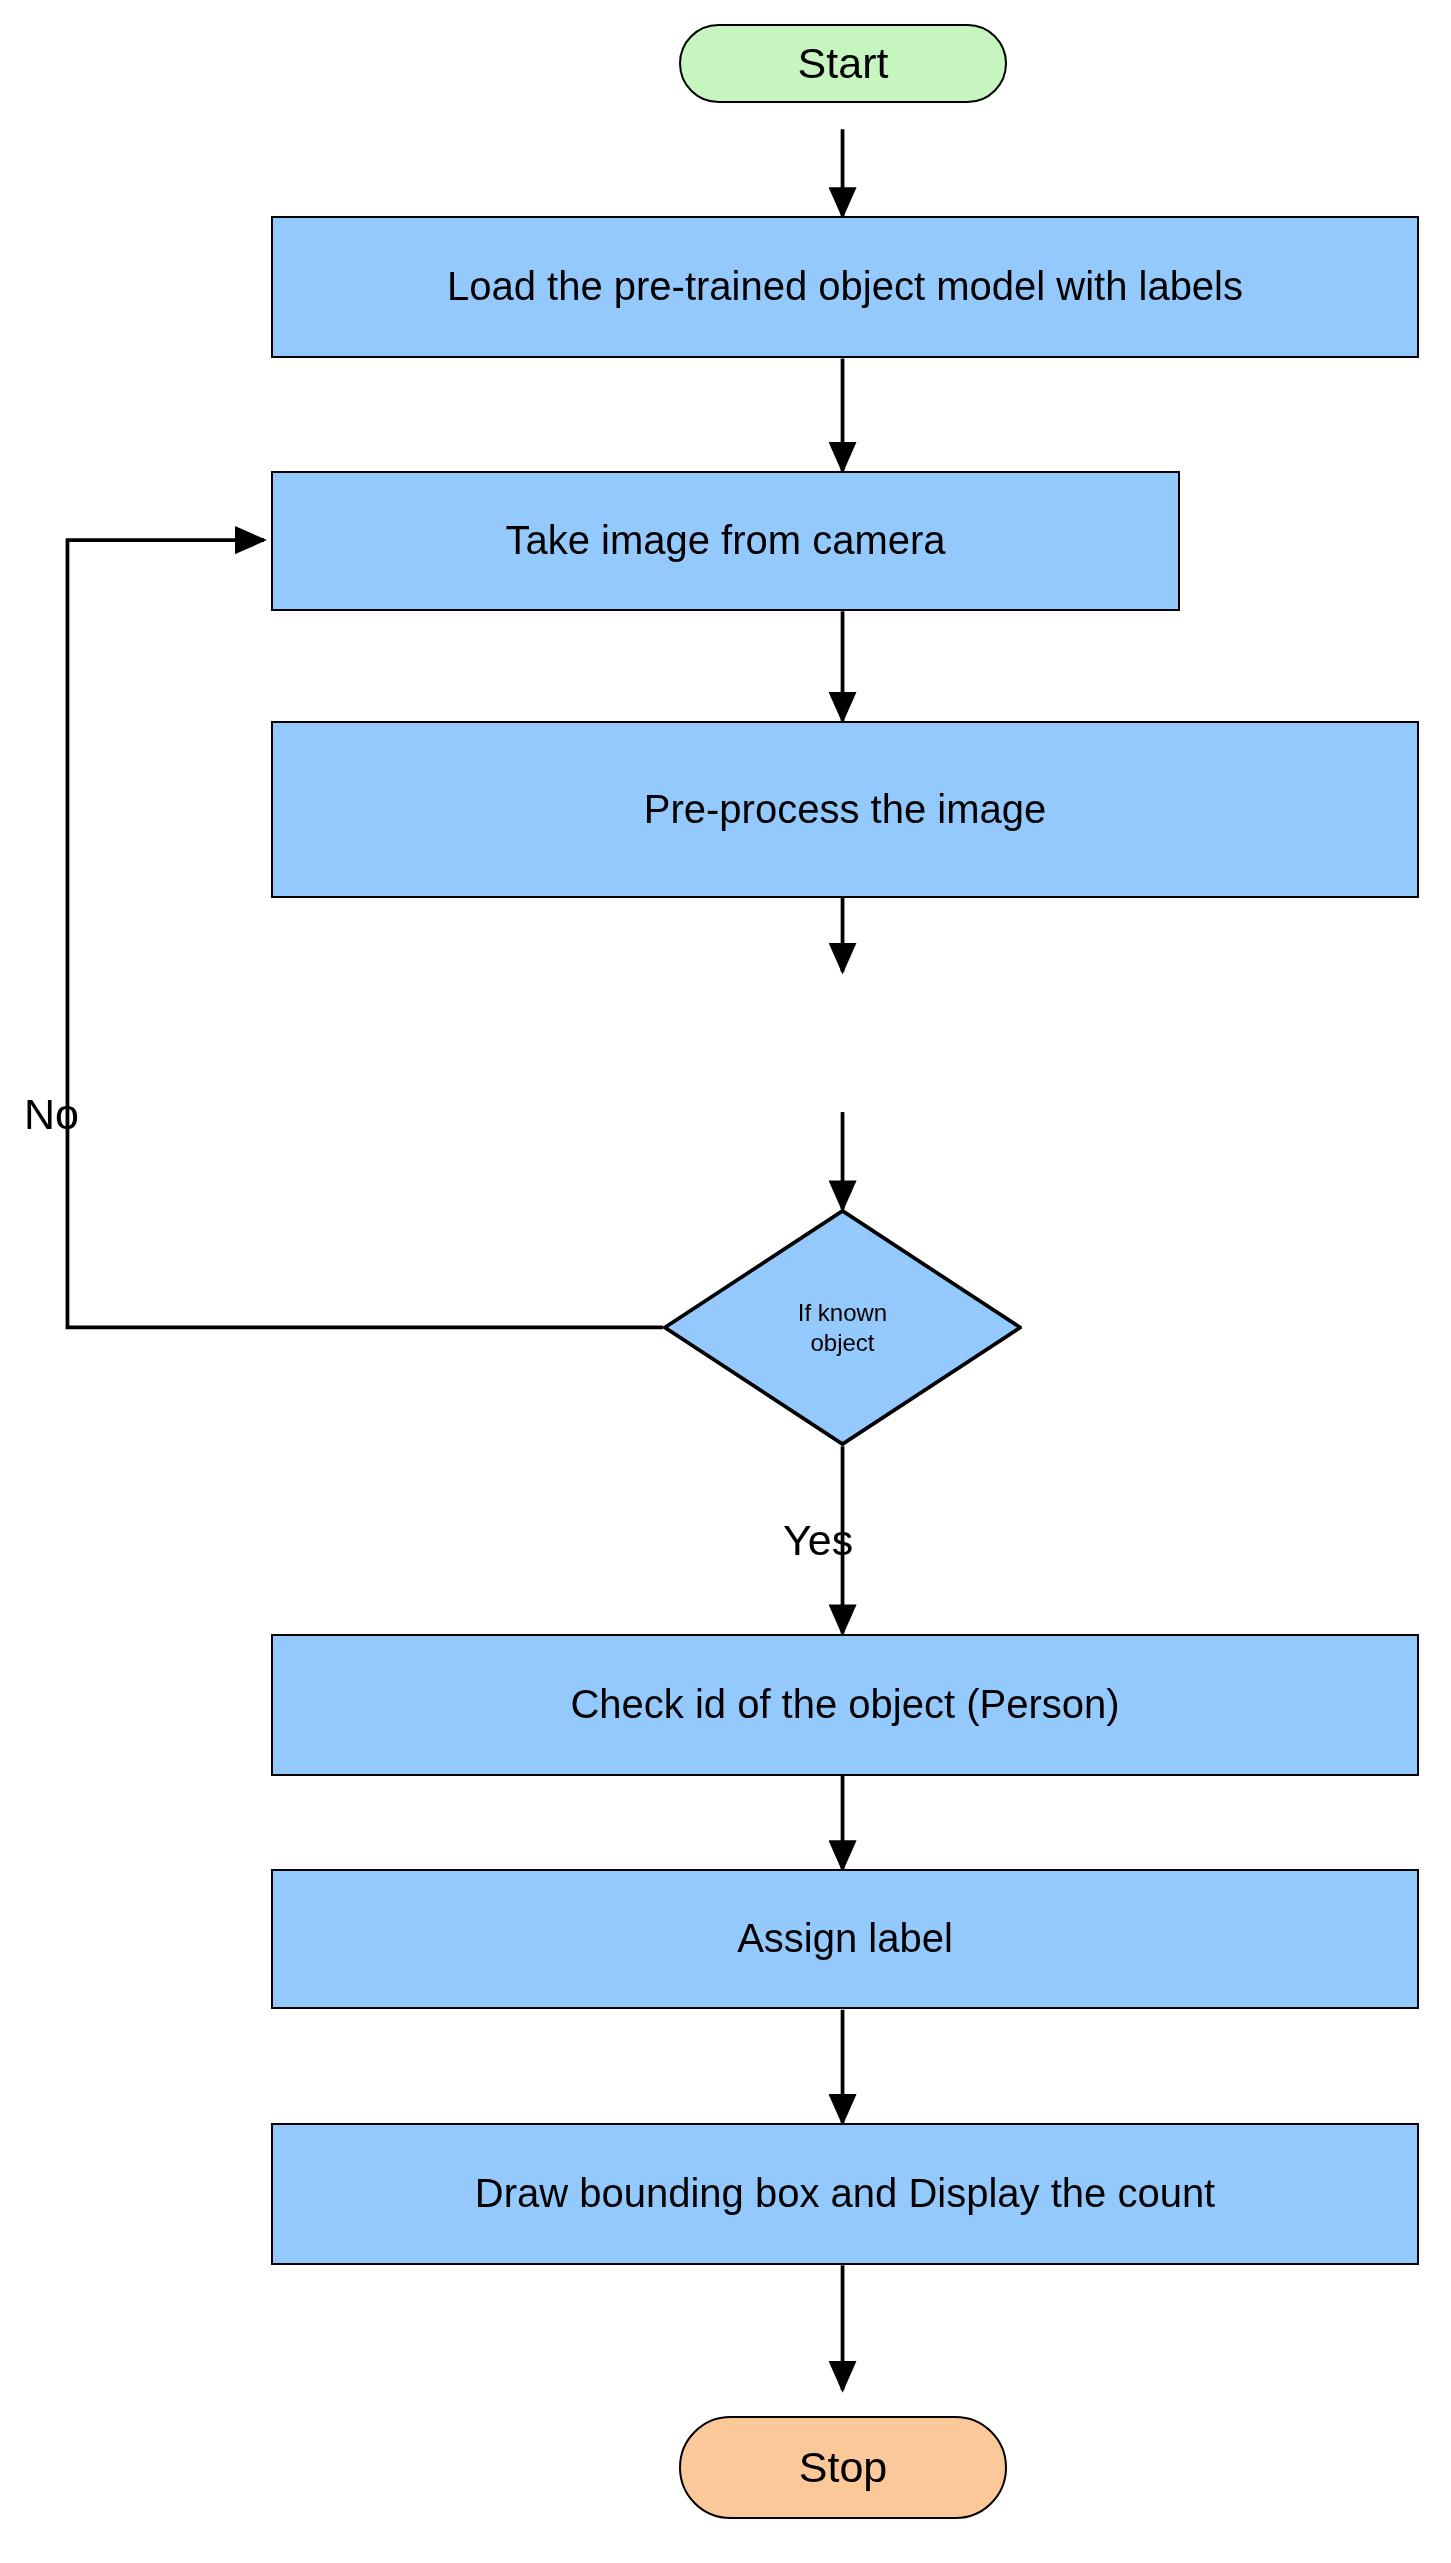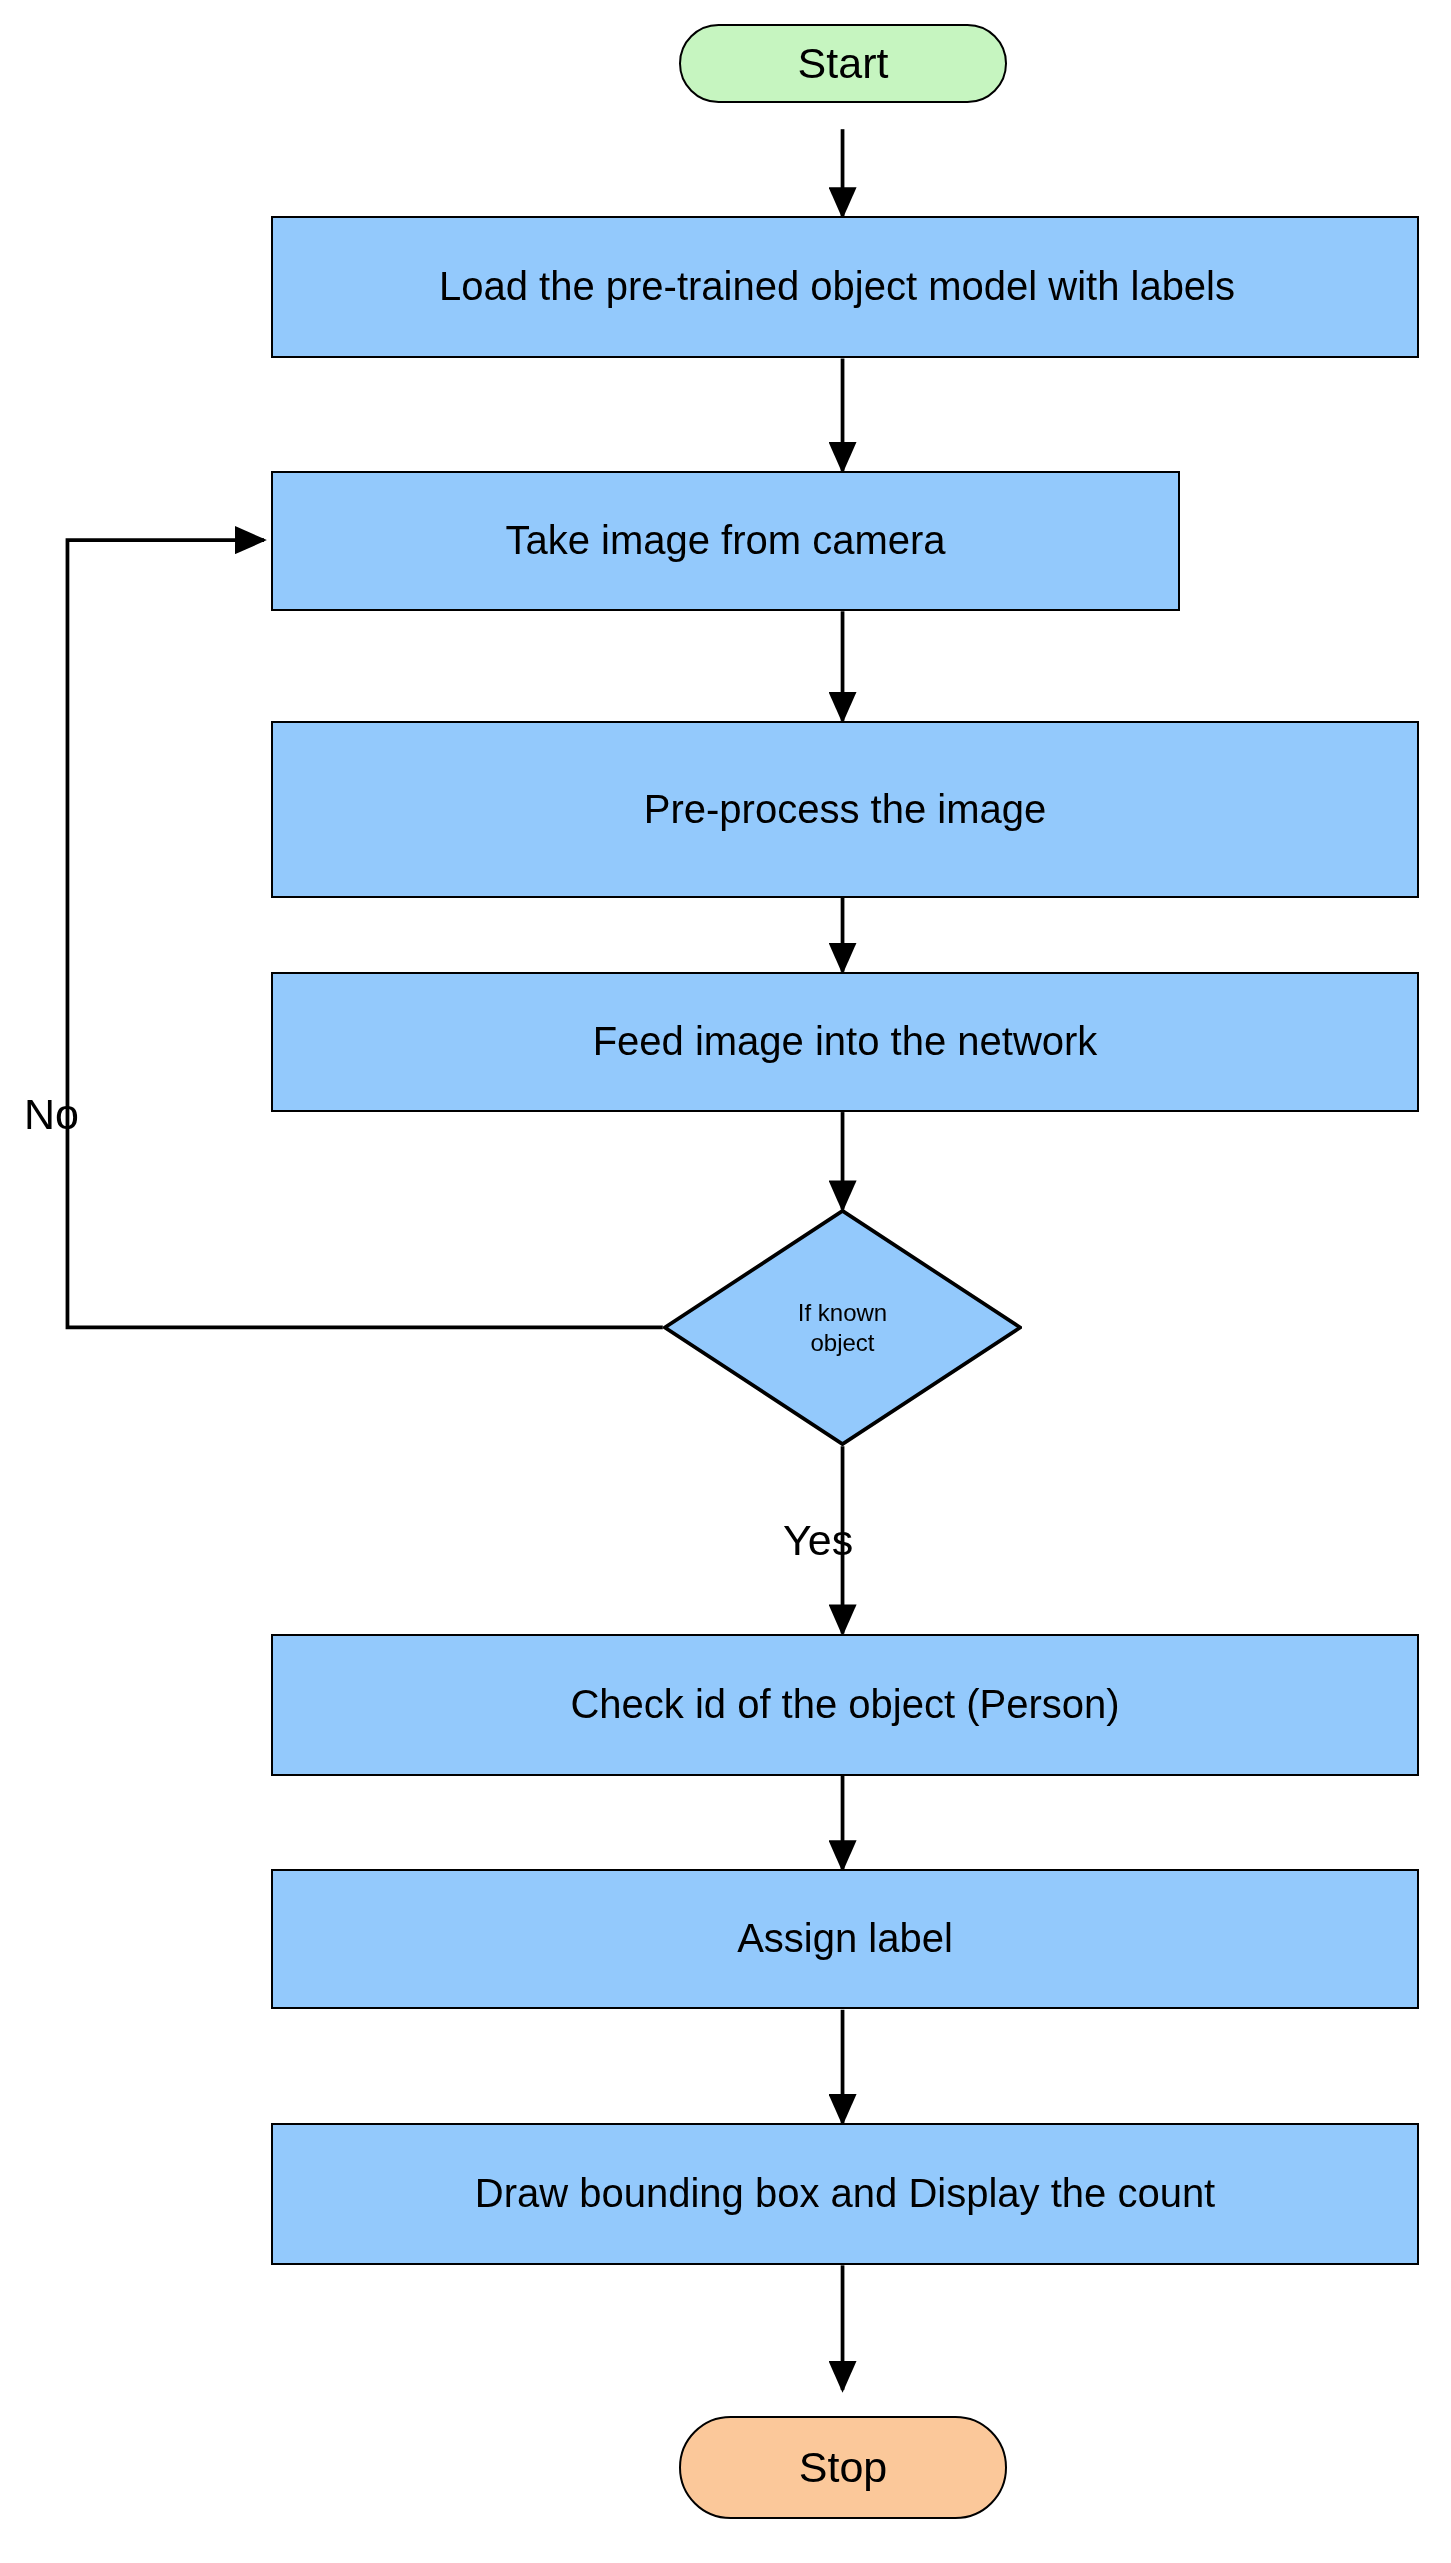--- a/index.html
+++ b/index.html
@@ -107,35 +107,32 @@
 
     <line x1="900" y1="2420" x2="900" y2="2553" stroke="#000000" stroke-width="4" marker-end="url(#arrowhead-big)"></line>
 
     <path d="M 708 1418 L 72 1418 L 72 577 L 282 577" fill="none" stroke="#000000" stroke-width="4" marker-end="url(#arrowhead-big)"></path>
   </svg>
 
   <div class="node node-terminator node-start" style="left:679px; top:24px; width:328px; height:79px;">
     <span>Start</span>
   </div>
 
-  <div class="node node-process" style="left:271px; top:216px; width:1148px; height:142px;padding-left:8px;">
+  <div class="node node-process" style="left:271px; top:216px; width:1148px; height:142px;">
     <span>Load the pre-trained object model with labels</span>
   </div>
 
   <div class="node node-process" style="left:271px; top:471px; width:909px; height:140px;">
     <span>Take image from camera</span>
   </div>
 
   <div class="node node-process" style="left:271px; top:721px; width:1148px; height:177px;">
     <span>Pre-process the image</span>
   </div>
 
-  <div class="node node-process" style="left:271px; top:972px; width:1148px; height:140px;">
-    <span>Feed image into the network</span>
-  </div>
 
   <div class="node node-decision" style="left:663px; top:1209px; width:359px; height:237px;">
     <svg class="decision-shape" viewBox="0 0 384 253" preserveAspectRatio="none" xmlns="http://www.w3.org/2000/svg">
       <polygon points="192,2 382,126.5 192,251 2,126.5" fill="#93C9FC" stroke="#000000" stroke-width="4"></polygon>
     </svg>
     <div class="decision-text">
       <div>If known</div>
       <div>object</div>
     </div>
   </div>

